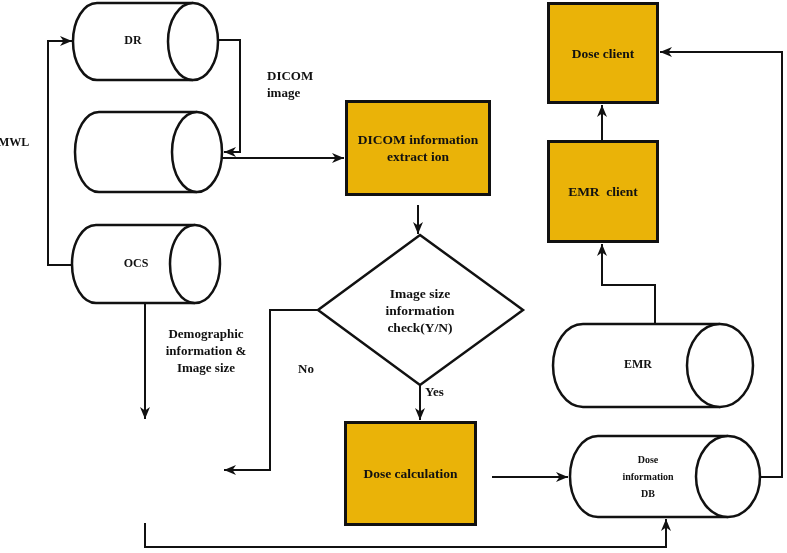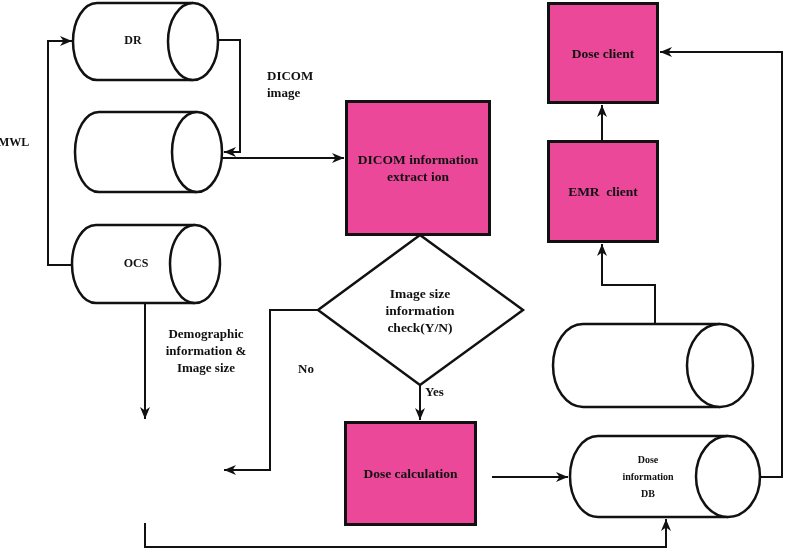--- a/index.html
+++ b/index.html
@@ -3,21 +3,21 @@
 <meta charset="utf-8">
 <style>
   html,body{margin:0;padding:0;background:#ffffff;}
   #stage{
     position:relative;width:787px;height:553px;background:#ffffff;
     overflow:hidden;font-family:"Liberation Serif","DejaVu Serif",serif;
   }
   #wires{position:absolute;left:0;top:0;z-index:1;}
   .rect-node{
     position:absolute;z-index:2;box-sizing:border-box;
-    border:3px solid #111;background:#ec4899;
+    border:3px solid #111;background:#eab308;
     display:flex;align-items:center;justify-content:center;
     text-align:center;font-weight:bold;font-size:13.5px;line-height:17px;
     color:#111;white-space:pre-wrap;
   }
   .label{
     position:absolute;z-index:3;font-weight:bold;color:#111;
     white-space:pre-wrap;font-size:13px;line-height:17px;
   }
   .label.center{text-align:center;}
   .node-label{font-size:12px;}
@@ -68,32 +68,33 @@
       </g>
       <g>
         <path d="M 598 436 H 728 M 598 517 H 728 M 598 436 A 28 40.5 0 0 0 598 517"></path>
         <ellipse cx="728" cy="476.5" rx="32" ry="40.5"></ellipse>
       </g>
     </g>
 
     <polygon points="420,235 523,310 420,385 318,310" fill="#ffffff" stroke="#111" stroke-width="2.5"></polygon>
   </svg>
 
-  <div class="rect-node" style="left:345px;top:100px;width:146px;height:136px;">DICOM information
+  <div class="rect-node" style="left:345px;top:100px;width:146px;height:96px;">DICOM information
 extract ion</div>
 
 
   <div class="rect-node" style="left:344px;top:421px;width:133px;height:105px;">Dose calculation</div>
 
   <div class="rect-node" style="left:547px;top:2px;width:112px;height:102px;">Dose client</div>
 
   <div class="rect-node" style="left:547px;top:140px;width:112px;height:103px;">EMR  client</div>
 
   <div class="label center node-label" style="left:75px;top:32px;width:116px;">DR</div>
   <div class="label center node-label" style="left:78px;top:255px;width:116px;">OCS</div>
+  <div class="label center node-label" style="left:578px;top:356px;width:120px;">EMR</div>
   <div class="label center" style="left:588px;top:451px;width:120px;font-size:10px;">Dose
 information
 DB</div>
 
   <div class="label center" style="left:350px;top:285px;width:140px;font-size:13.5px;">Image size
 information
 check(Y/N)</div>
 
   <div class="label node-label" style="left:-2px;top:134px;width:44px;">MWL</div>
   <div class="label" style="left:267px;top:67px;width:70px;">DICOM

